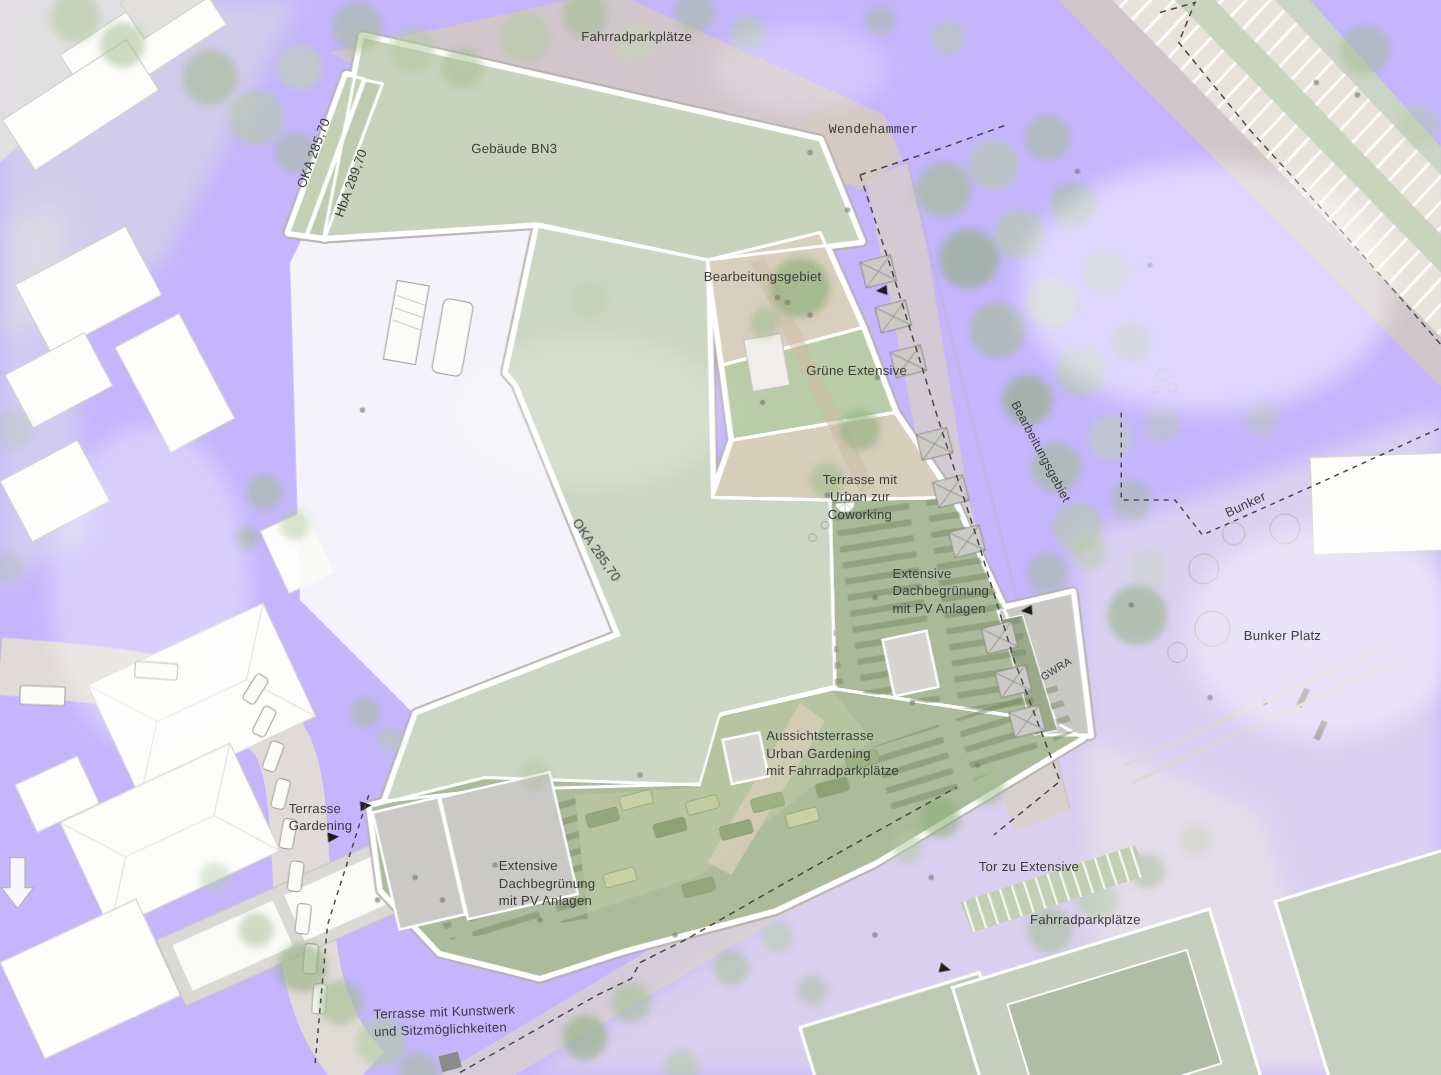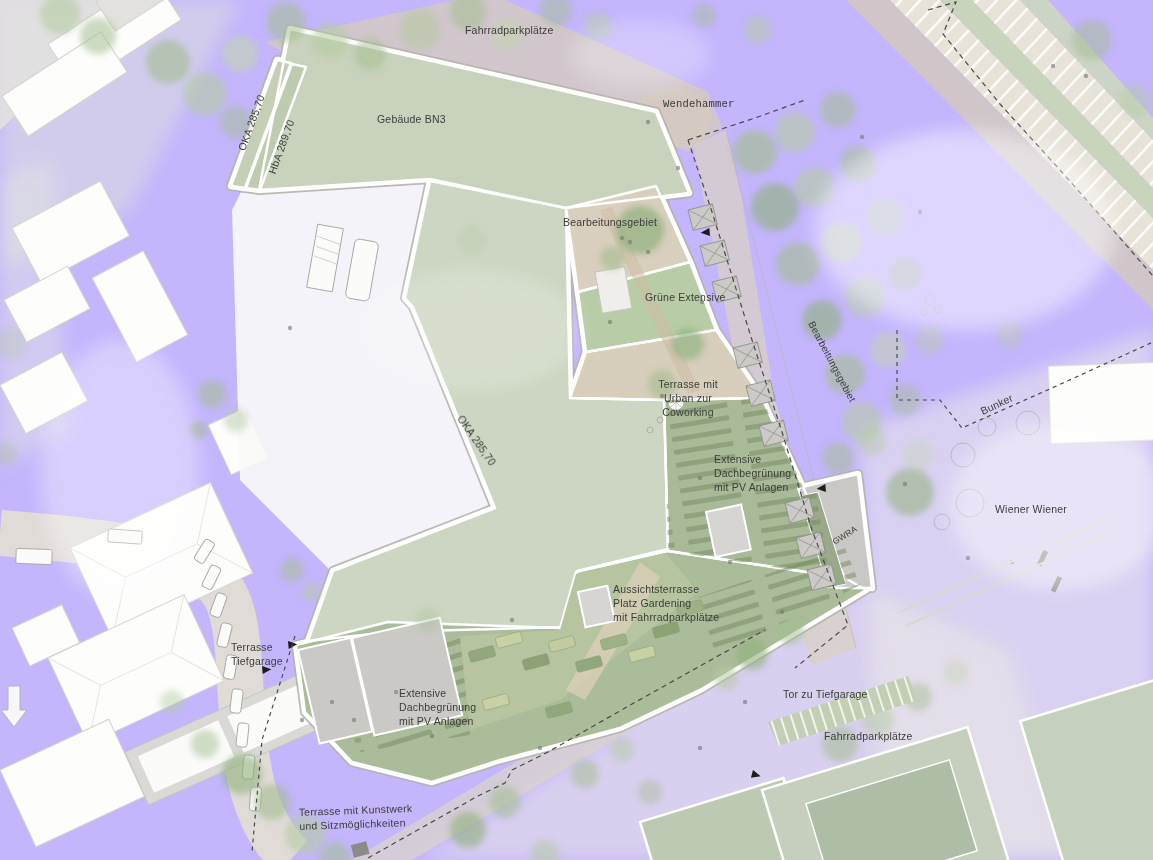--- a/index.html
+++ b/index.html
@@ -437,36 +437,36 @@
   <span class="ln">Coworking</span>
 </div>
 <div class="lbl" style="left:714px;top:453px;">
   <span class="ln">Extensive</span>
   <span class="ln">Dachbegrünung</span>
   <span class="ln">mit PV Anlagen</span>
 </div>
 <div class="lbl ctr rot" style="left:441px;top:434px;width:70px;transform:rotate(55deg);">OKA 285,70</div>
 <div class="lbl ctr rot" style="left:780px;top:355px;width:104px;font-size:10px;transform:rotate(62deg);">Bearbeitungsgebiet</div>
 <div class="lbl ctr rot" style="left:967px;top:398px;width:60px;transform:rotate(-25deg);">Bunker</div>
-<div class="lbl" style="left:995px;top:503px;">Wiener Wiener</div>
+<div class="lbl" style="left:995px;top:503px;">Bunker Platz</div>
 <div class="lbl ctr rot" style="left:828px;top:530px;width:34px;font-size:8.5px;transform:rotate(-32deg);">GWRA</div>
 <div class="lbl" style="left:613px;top:583px;">
   <span class="ln">Aussichtsterrasse</span>
-  <span class="ln">Platz Gardening</span>
+  <span class="ln">Urban Gardening</span>
   <span class="ln">mit Fahrradparkplätze</span>
 </div>
 <div class="lbl" style="left:231px;top:641px;">
   <span class="ln">Terrasse</span>
-  <span class="ln">Tiefgarage</span>
+  <span class="ln">Gardening</span>
 </div>
 <div class="lbl" style="left:399px;top:687px;">
   <span class="ln">Extensive</span>
   <span class="ln">Dachbegrünung</span>
   <span class="ln">mit PV Anlagen</span>
 </div>
-<div class="lbl" style="left:783px;top:688px;">Tor zu Tiefgarage</div>
+<div class="lbl" style="left:783px;top:688px;">Tor zu Extensive</div>
 <div class="lbl" style="left:824px;top:730px;">Fahrradparkplätze</div>
 <div class="lbl" style="left:299px;top:804px;transform:rotate(-2deg);">
   <span class="ln">Terrasse mit Kunstwerk</span>
   <span class="ln">und Sitzmöglichkeiten</span>
 </div>
 
 </div>
 
 </body></html>

